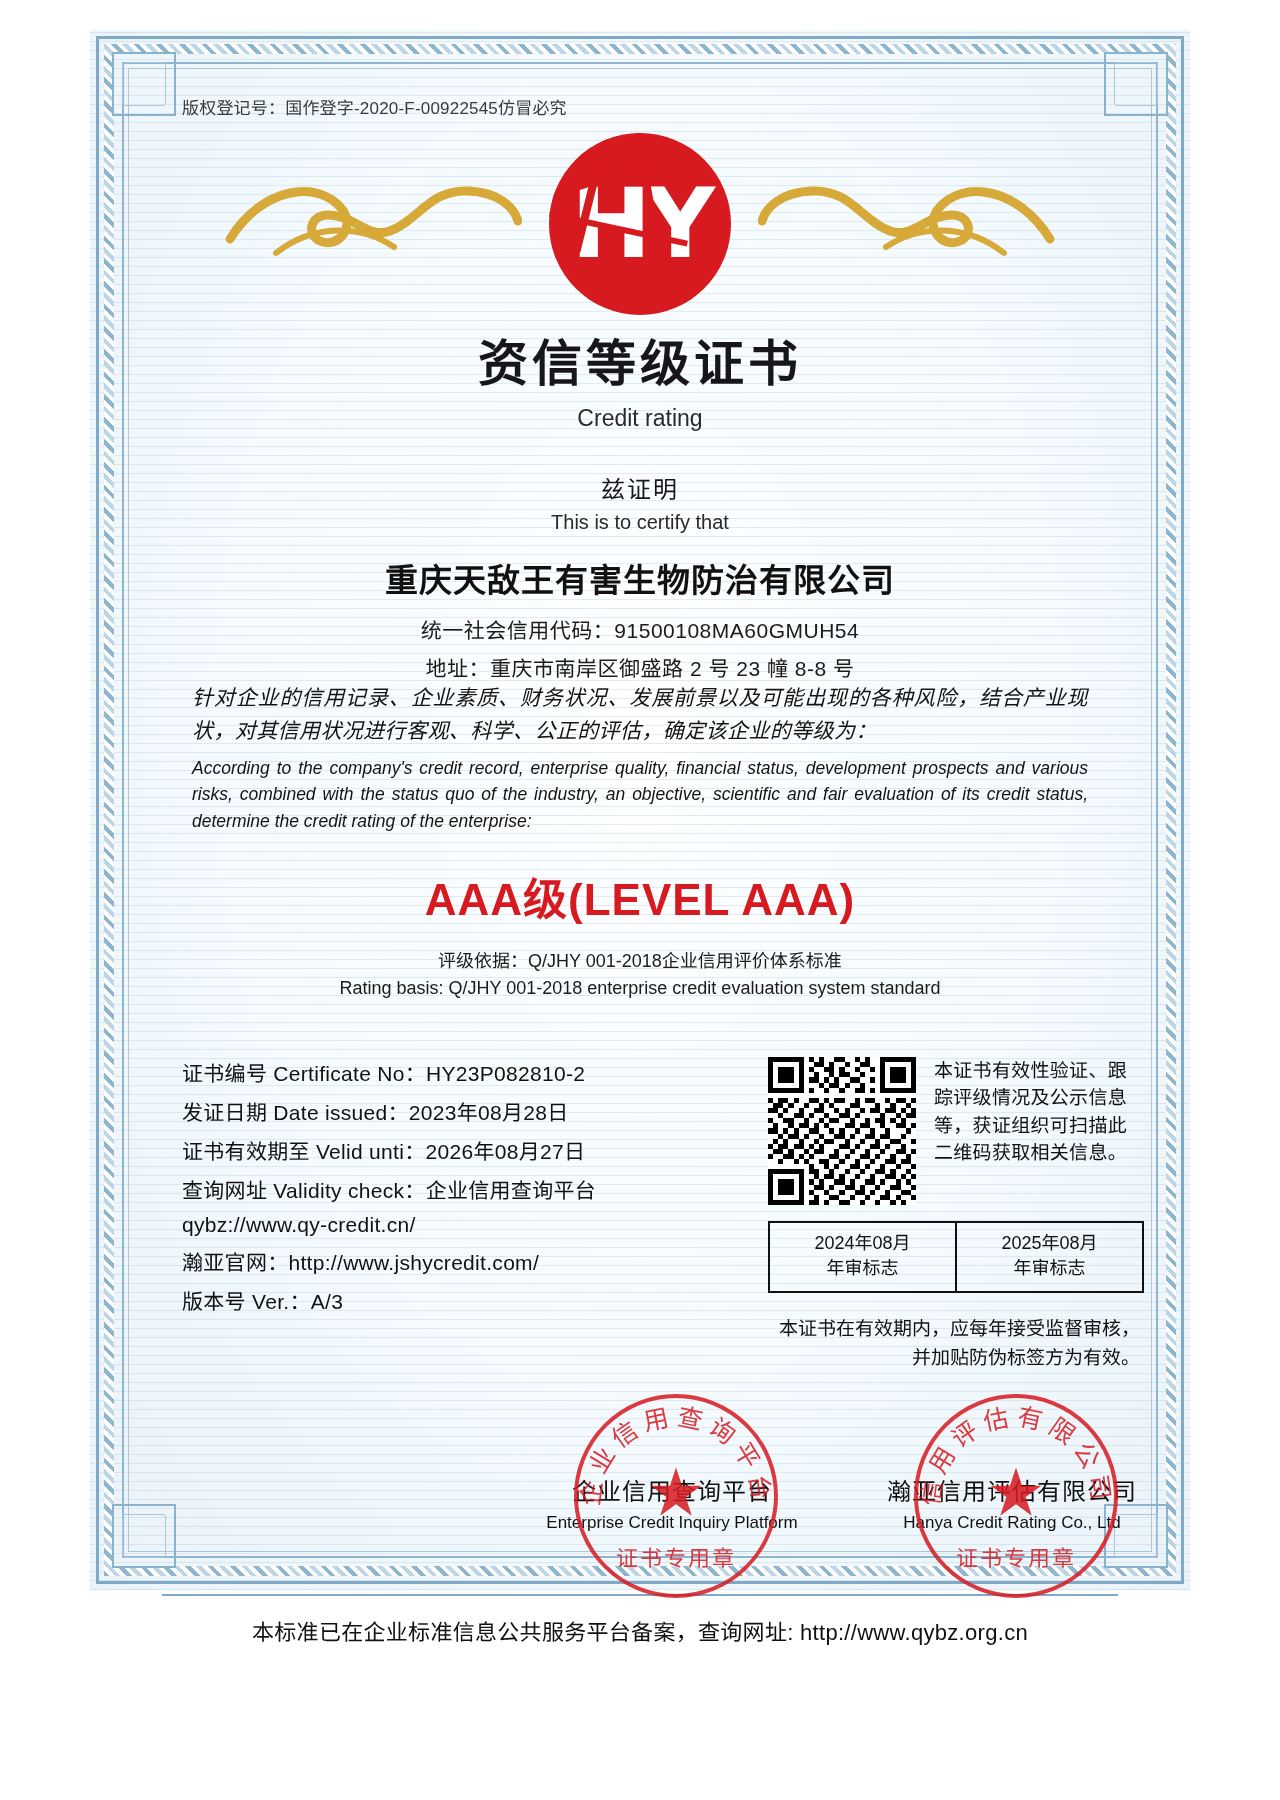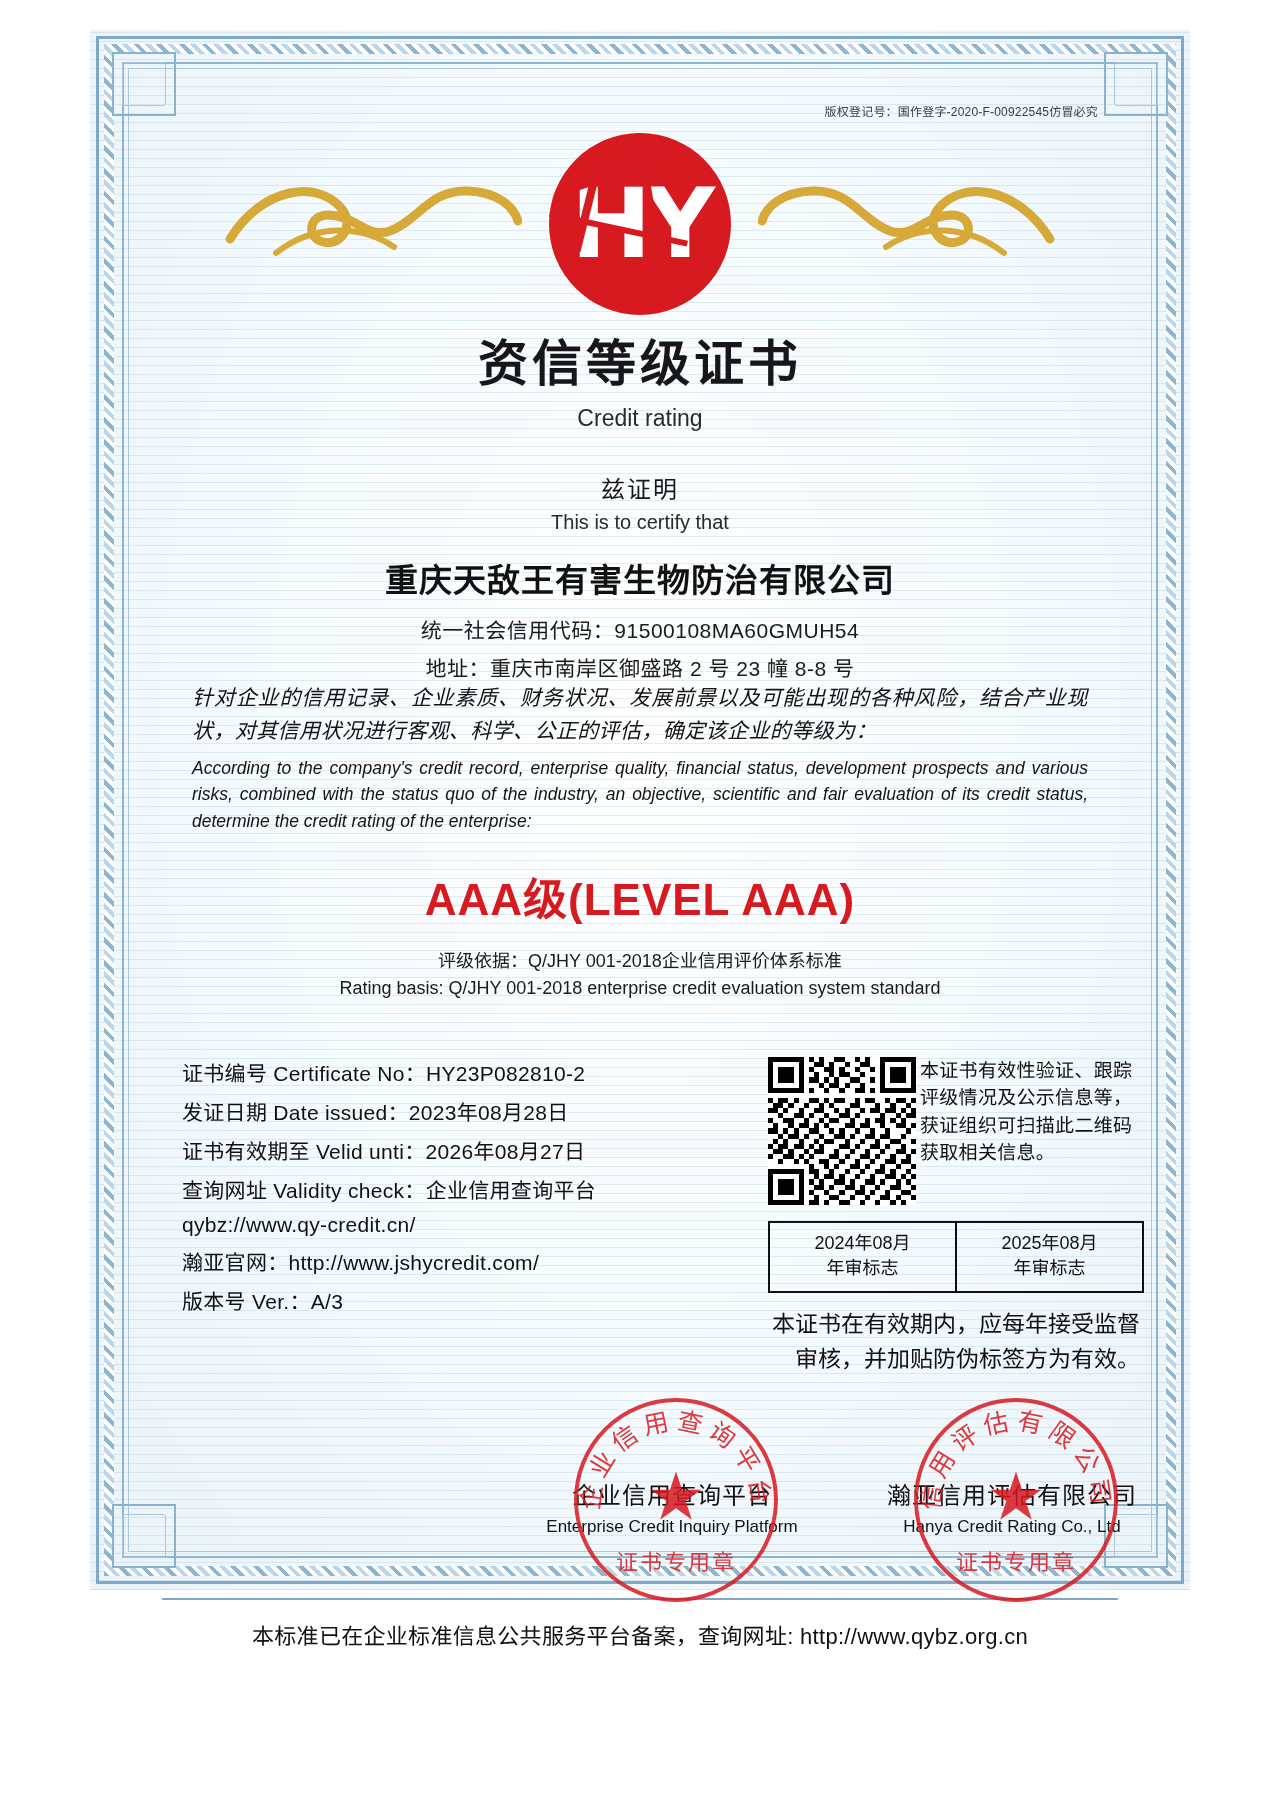--- a/index.html
+++ b/index.html
@@ -84,25 +84,25 @@
   .corner.br { bottom: 22px; right: 22px; }
 
   .content {
     position: absolute;
     inset: 46px;
     box-sizing: border-box;
     padding: 10px 46px 0 46px;
   }
 
   .copyright-line {
-    text-align: right;
-    font-size: 12px;
+    text-align: left;
+    font-size: 17px;
     color: #3a3a3a;
     letter-spacing: 0.2px;
-    margin-top: 16px;
+    margin-top: 8px;
   }
 
   
   .logo-row {
     position: relative;
     height: 190px;
     margin-top: 4px;
   }
   .flourish {
     position: absolute;
@@ -251,21 +251,21 @@
     white-space: nowrap;
   }
 
   .details-right {
     flex: 1;
     display: flex;
     flex-direction: column;
   }
   .qr-row {
     display: flex;
-    gap: 4px;
+    gap: 18px;
     align-items: flex-start;
   }
   .qr {
     width: 148px;
     height: 148px;
     flex: 0 0 148px;
     background: #ffffff;
   }
   .qr-note {
     font-size: 19px;
@@ -283,22 +283,22 @@
     flex: 1;
     text-align: center;
     padding: 8px 4px 10px 4px;
     font-size: 18px;
     color: #111;
     line-height: 1.4;
   }
   .seal-box + .seal-box { border-left: 2px solid #111; }
 
   .annual-note {
-    margin-top: 14px;
-    font-size: 23px;
+    margin-top: 22px;
+    font-size: 19px;
     line-height: 1.5;
     color: #111;
     text-align: right;
     width: 372px;
   }
 
   
   .stamps-row {
     position: relative;
     height: 200px;

